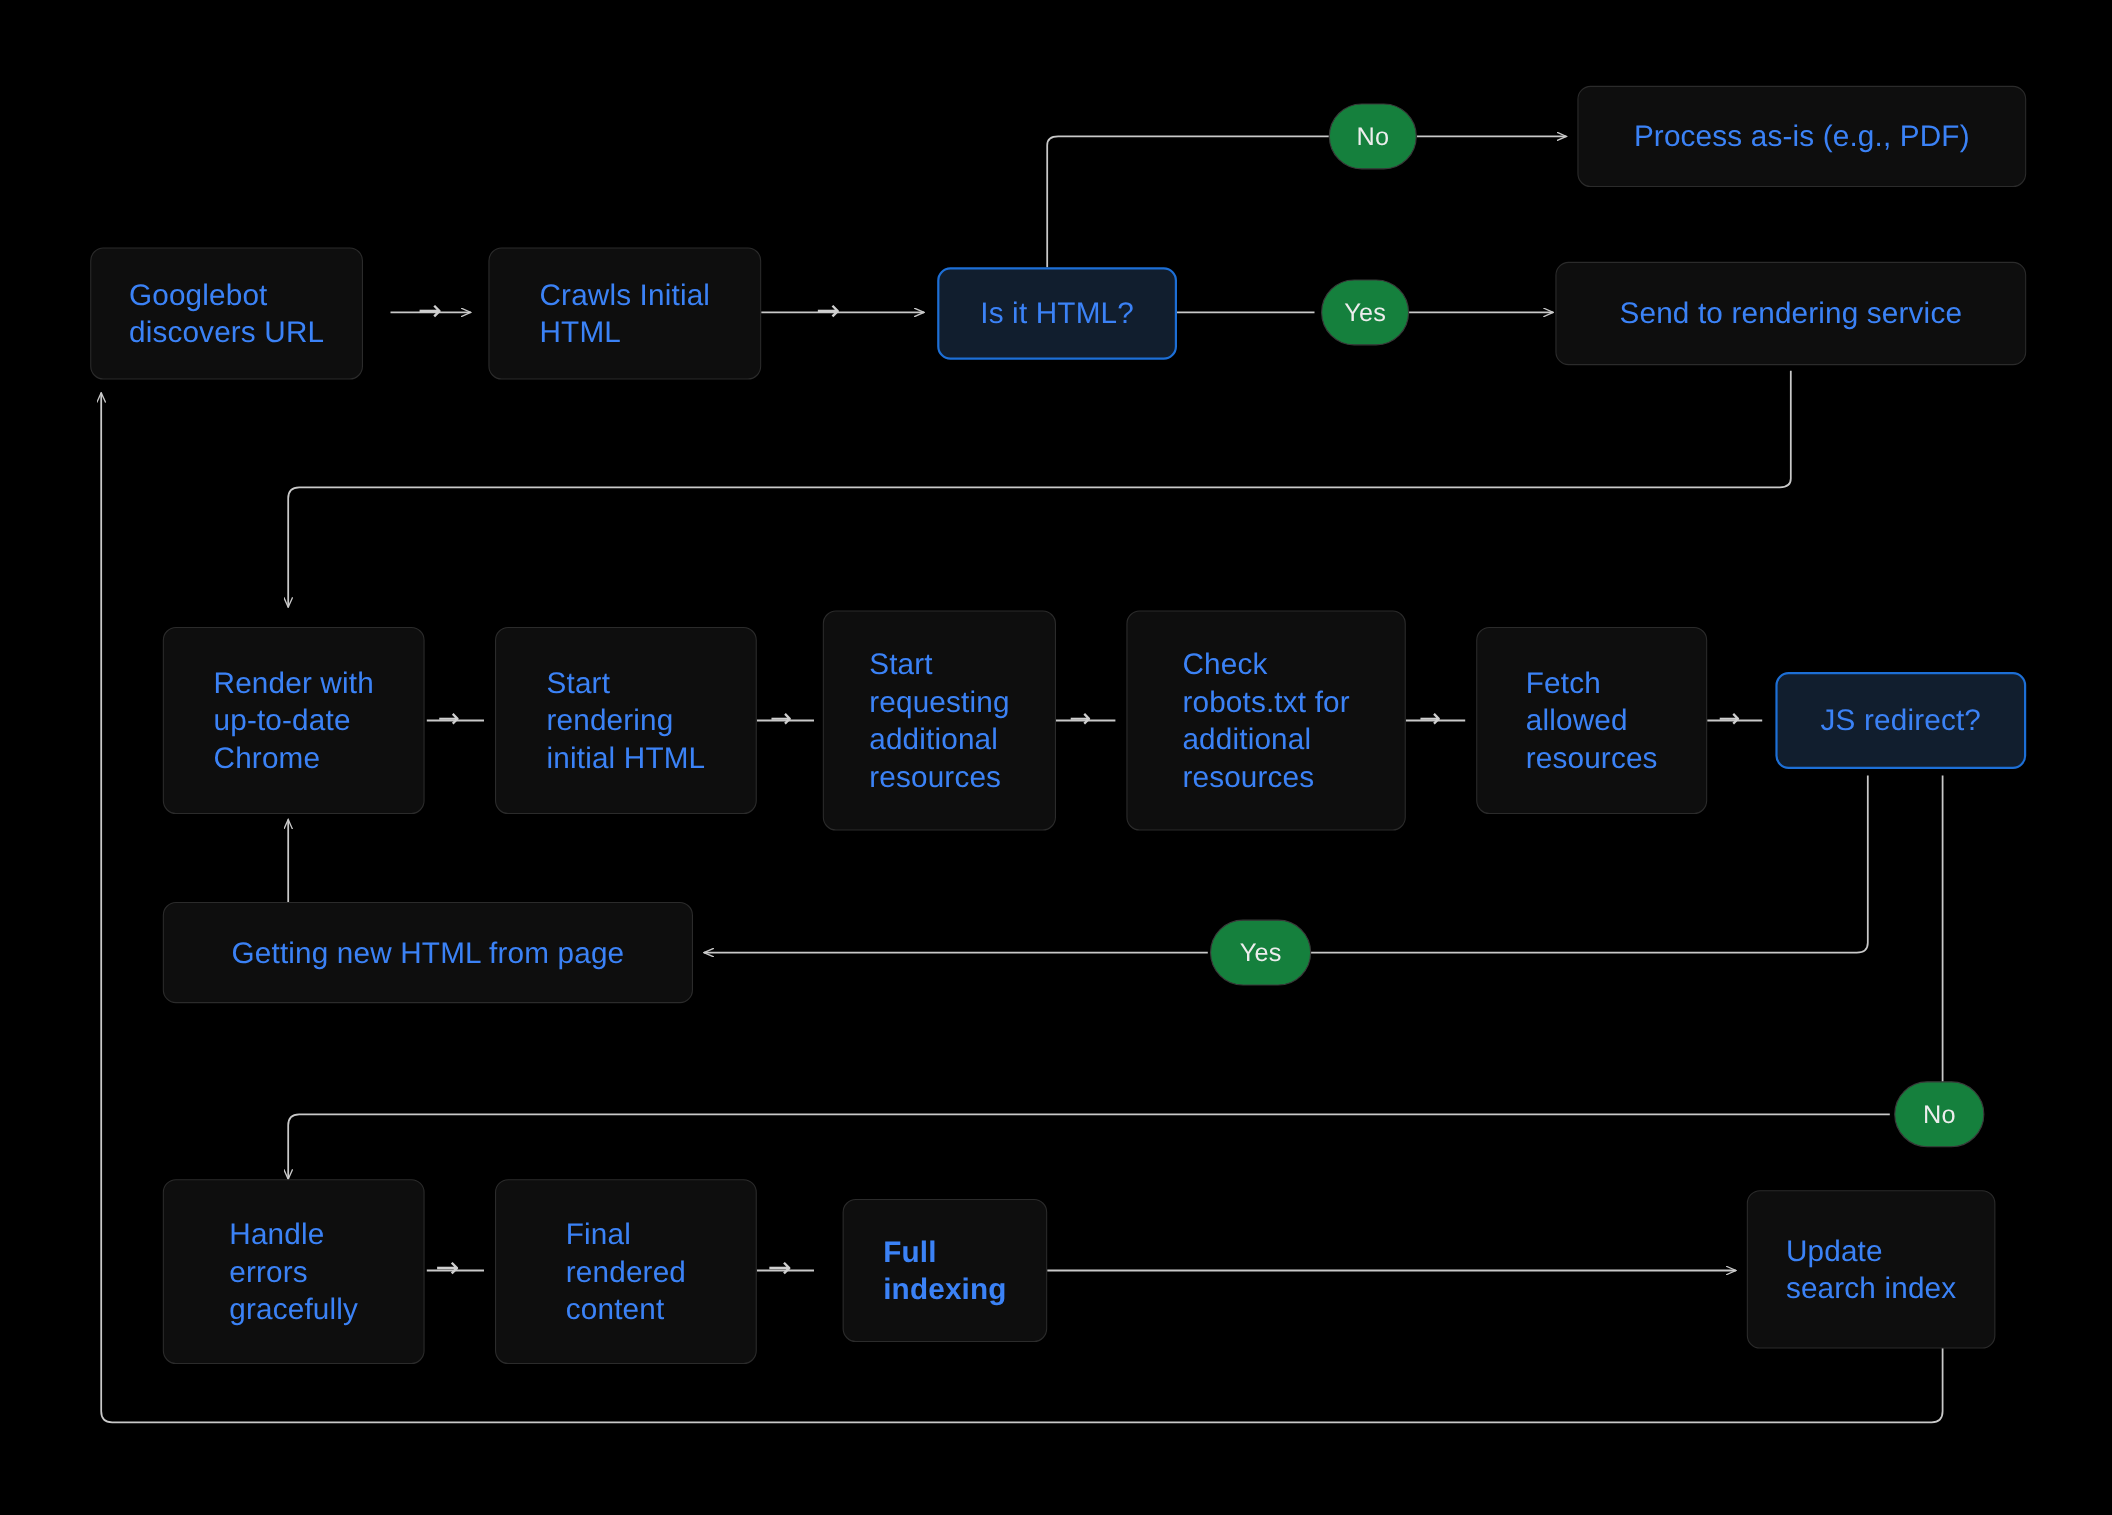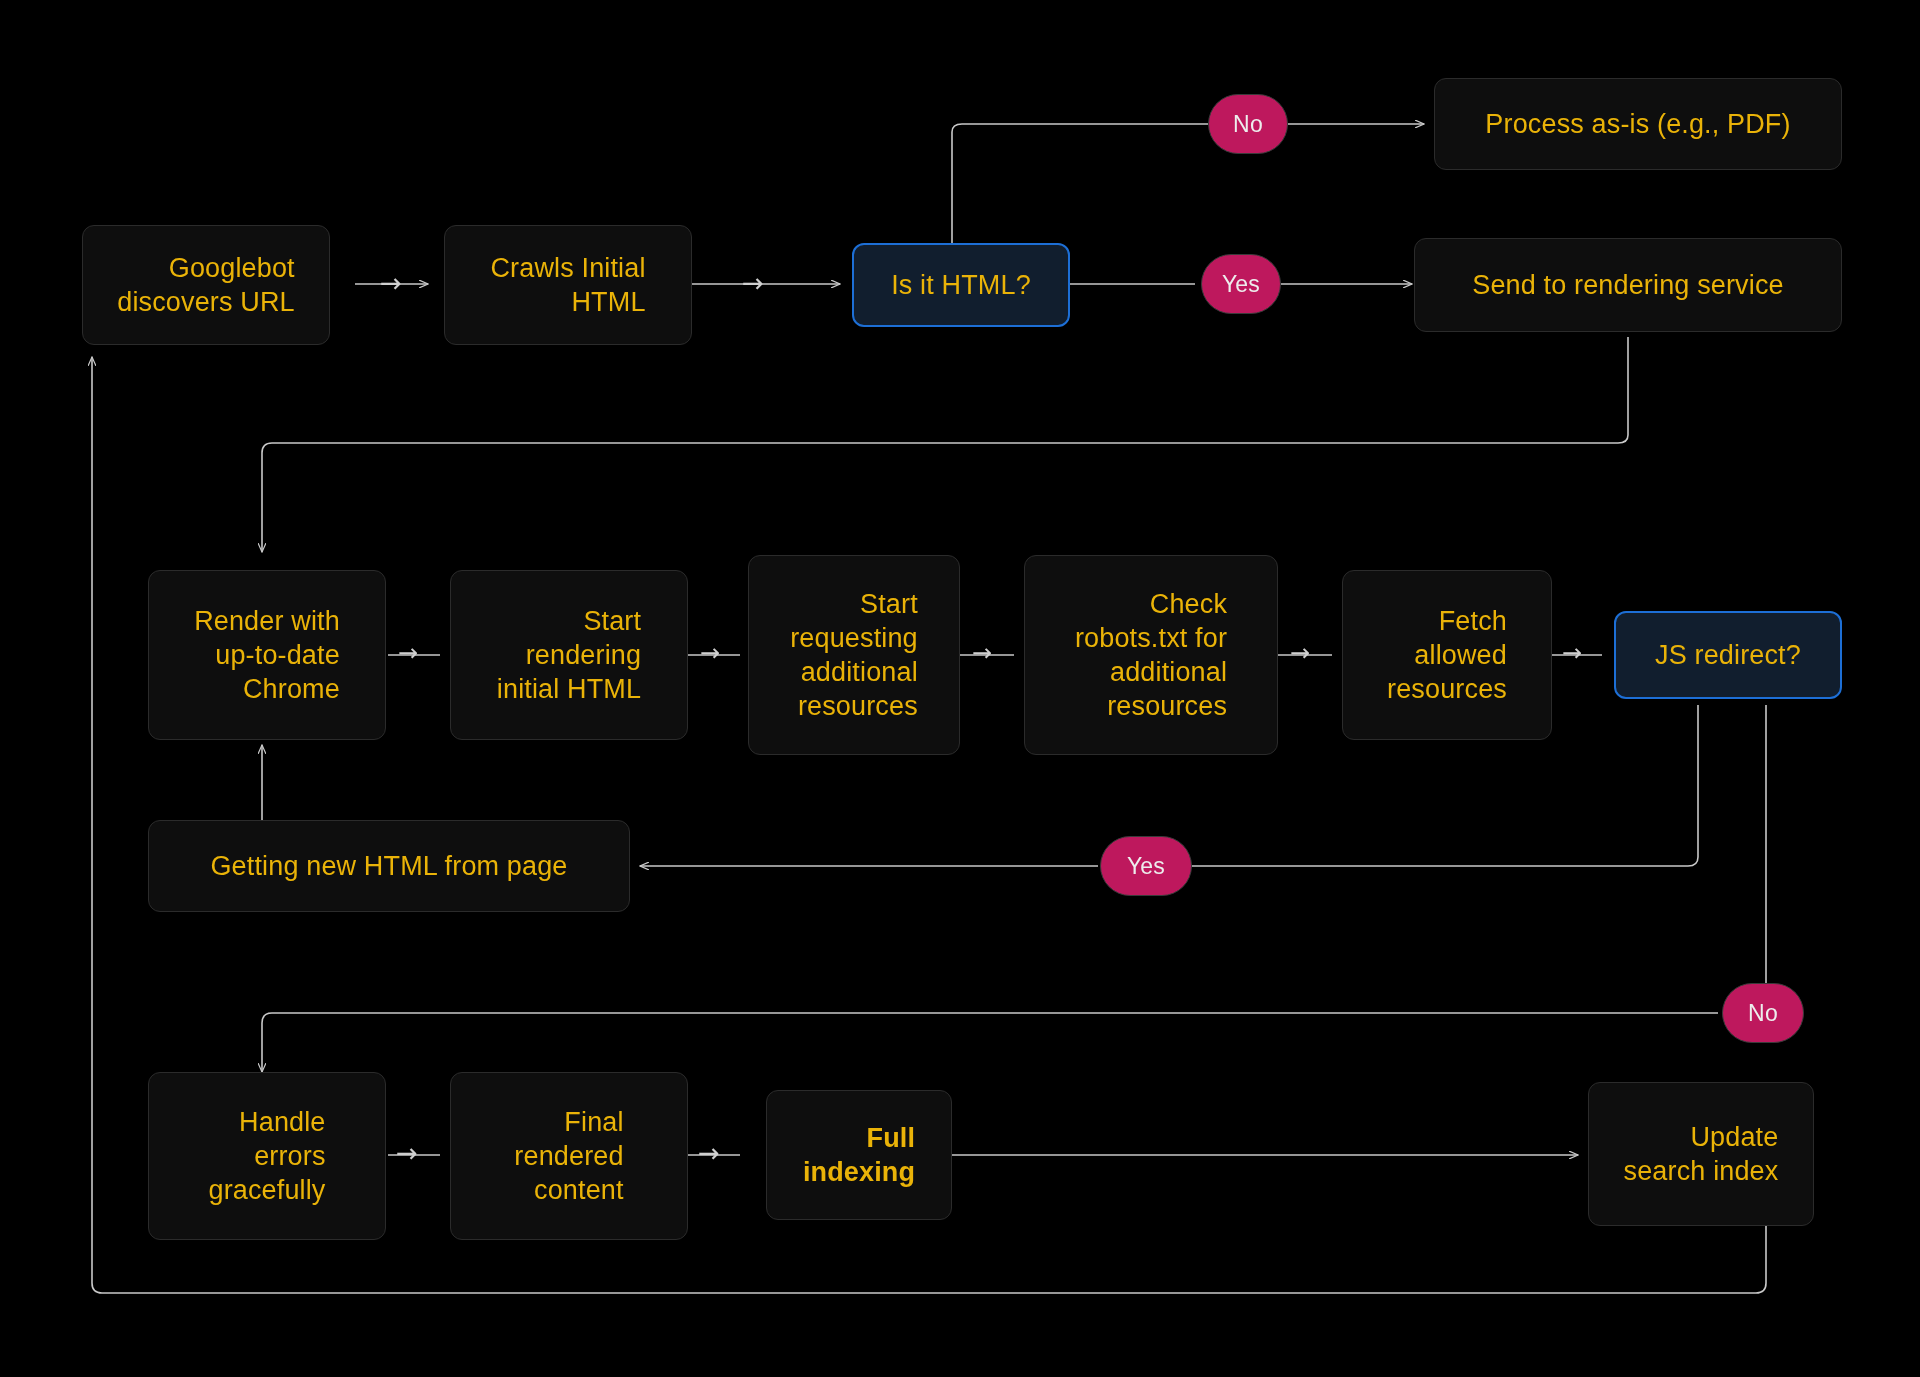--- a/index.html
+++ b/index.html
@@ -27,43 +27,43 @@
     width: 1920px;
     height: 1377px;
     pointer-events: none;
   }
   .node {
     position: absolute;
     box-sizing: border-box;
     display: flex;
     align-items: center;
     justify-content: center;
-    text-align: right;
+    text-align: left;
     border-radius: 12px;
     background: #0e0e0e;
     border: 1px solid #2b2b2b;
-    color: #eab308;
+    color: #3b82f6;
     font-size: 27px;
     line-height: 1.26;
     letter-spacing: 0.15px;
     padding: 4px 10px;
     white-space: pre-line;
   }
   .node.decision {
     background: #111e2e;
     border: 2px solid #1d6fd6;
     border-radius: 12px;
   }
   .pill {
     position: absolute;
     box-sizing: border-box;
     display: flex;
     align-items: center;
     justify-content: center;
-    background: #be185d;
+    background: #15803d;
     border: 1px solid #3a3a3a;
     border-radius: 999px;
     color: #ededed;
     font-size: 23px;
     letter-spacing: 0.2px;
   }
   .arrow-glyph {
     position: absolute;
     color: #cfcfcf;
     font-size: 26px;

